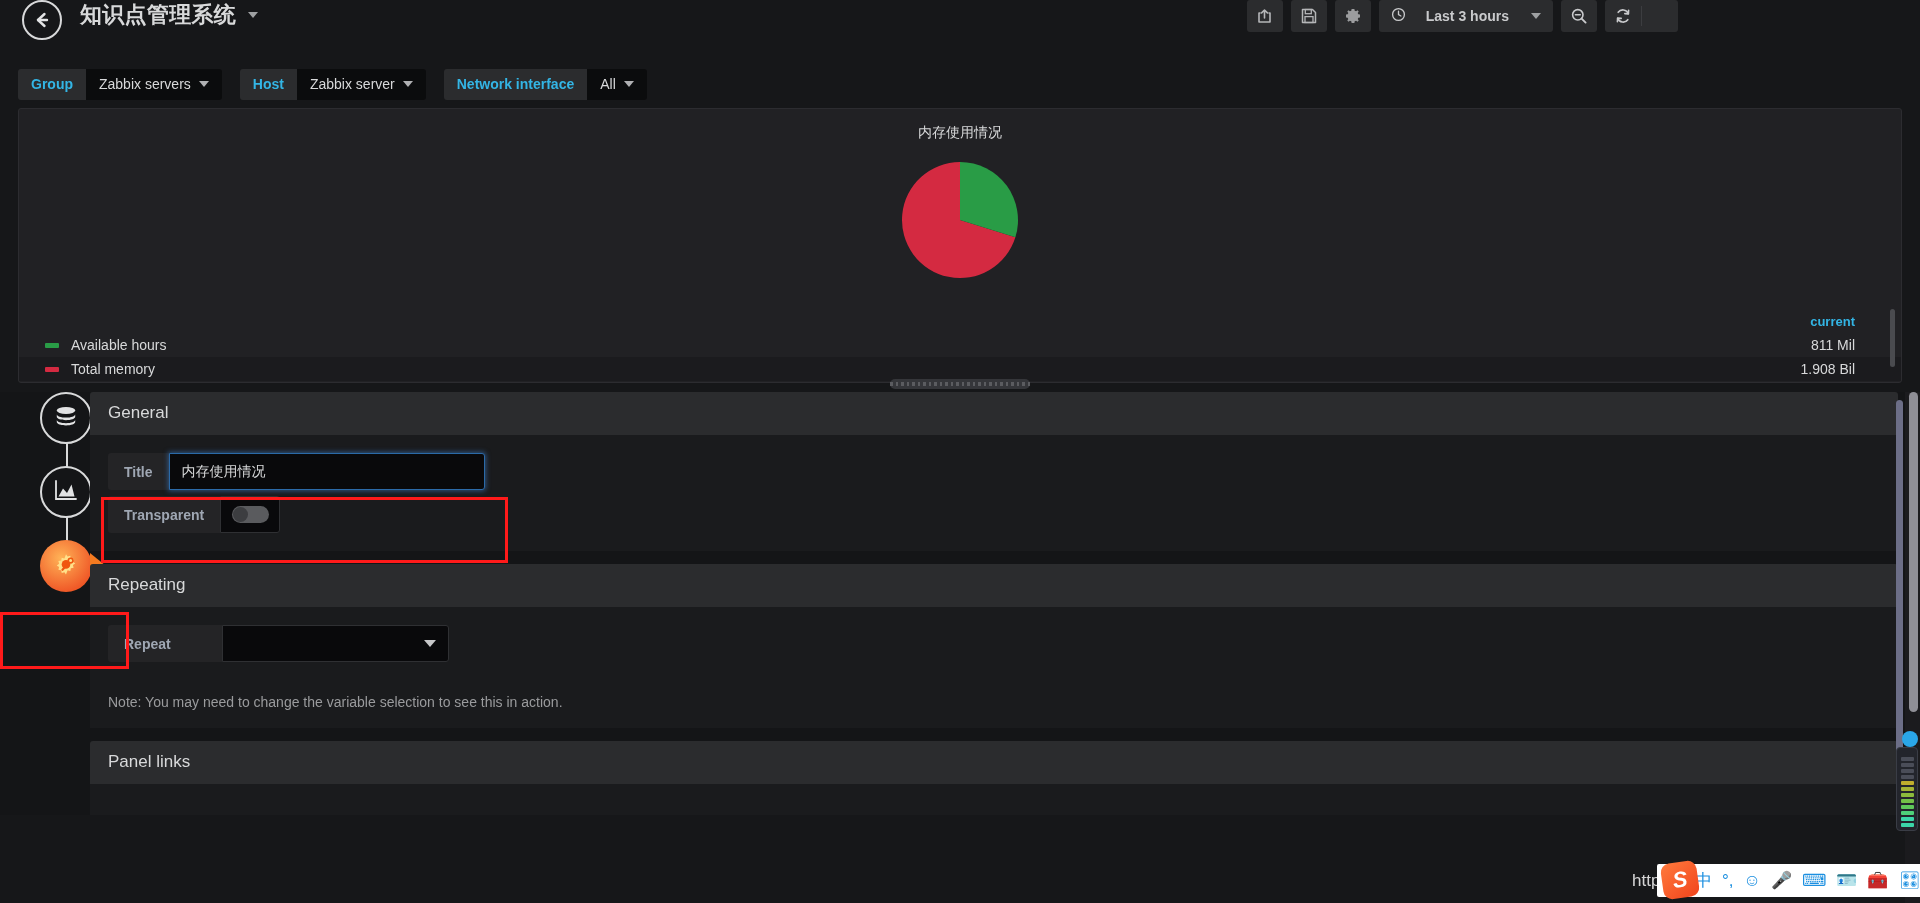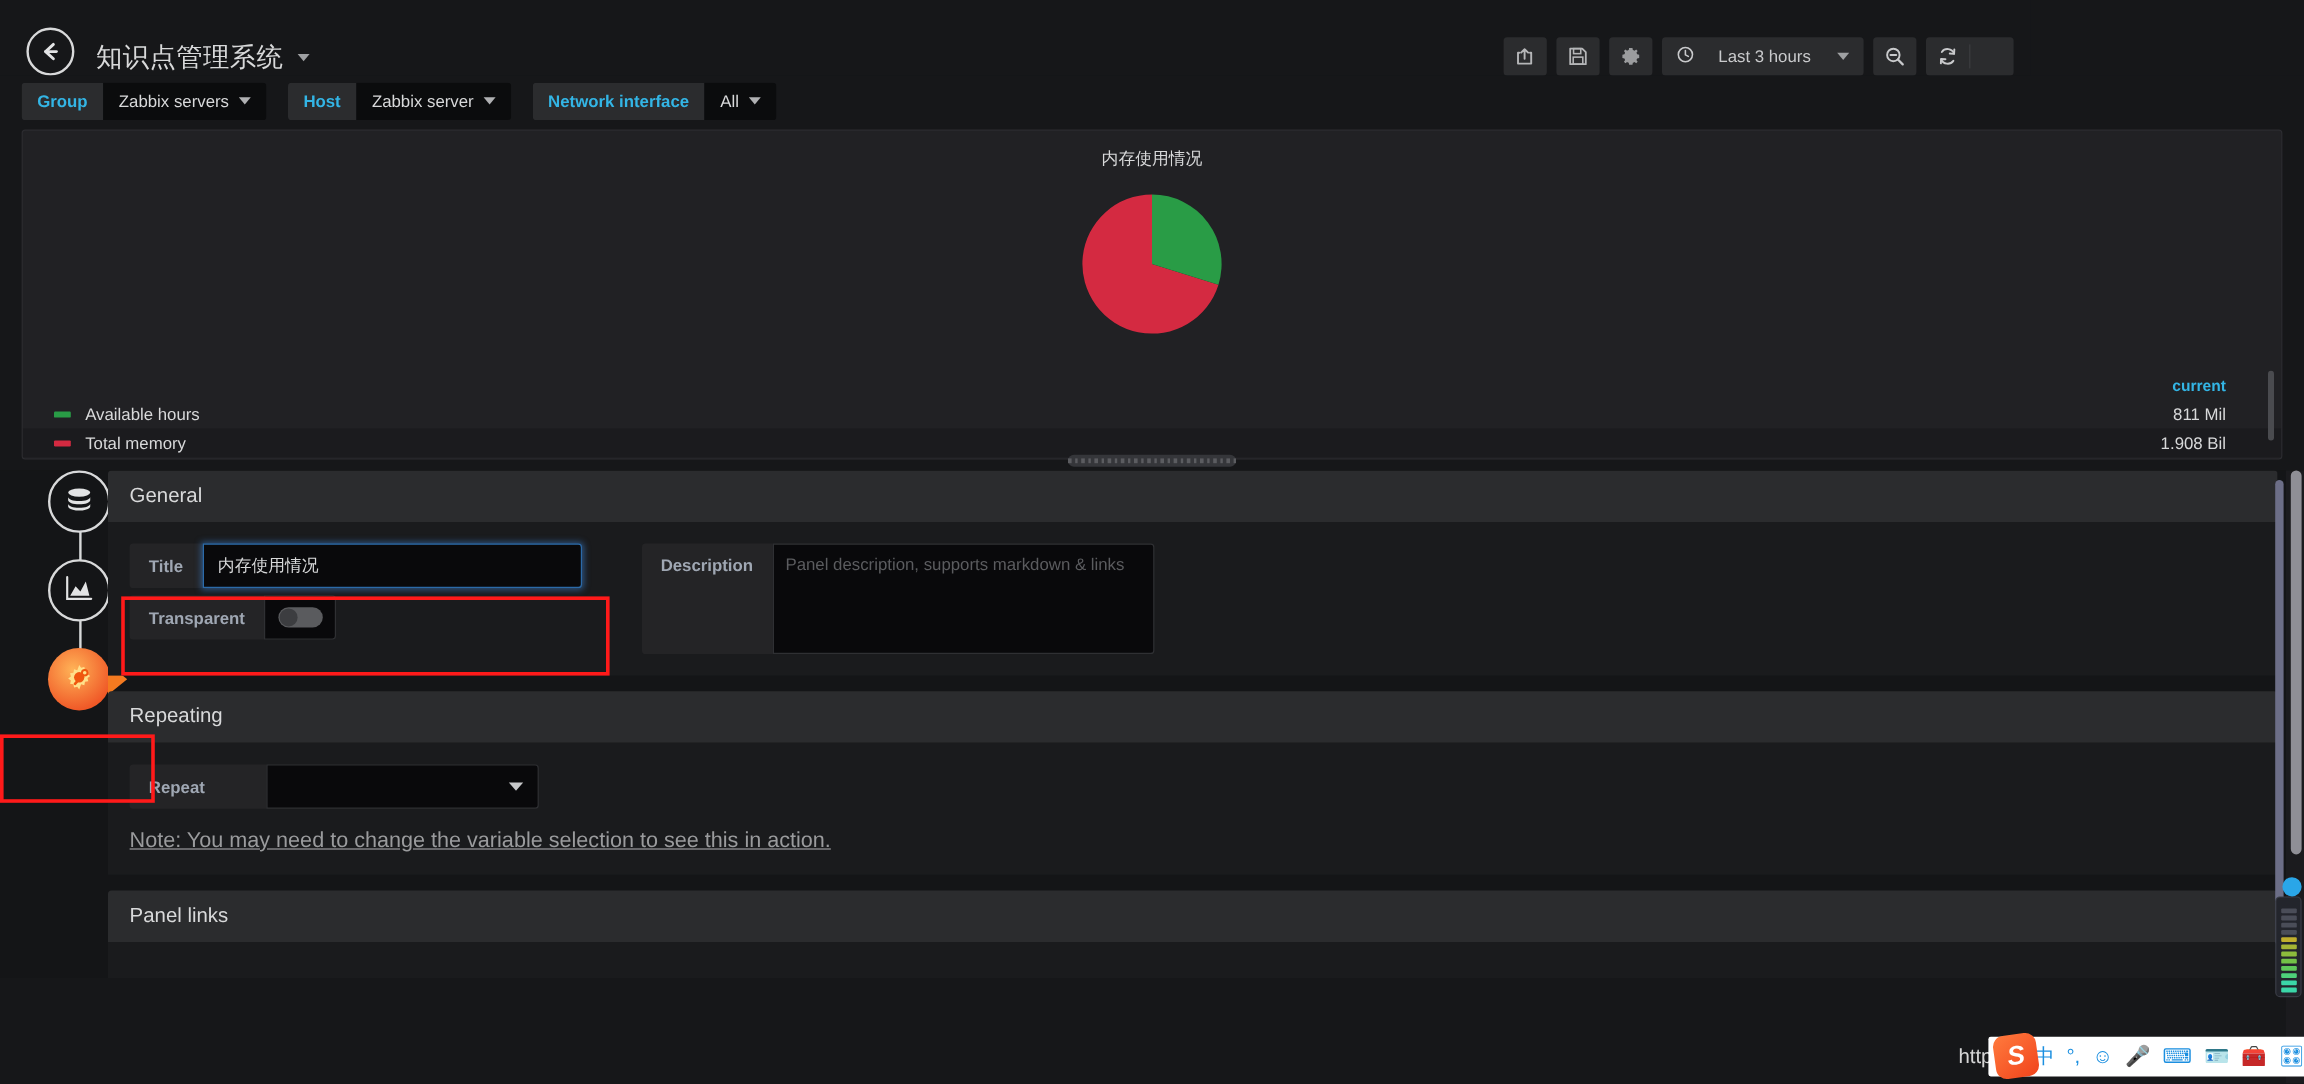--- a/index.html
+++ b/index.html
@@ -9,21 +9,21 @@
     background: #161719;
     font-family: "Liberation Sans", "DejaVu Sans", sans-serif;
     overflow: hidden;
   }
   body { position: relative; }
 
   
   .navbar {
     position: absolute; left: 0; top: 0; width: 1692px; height: 63px;
     background: #161719;
-    display: flex; align-items: flex-end;
+    display: flex; align-items: flex-start; font-weight: bold;
   }
   .back-btn {
     margin-left: 22px;
     width: 40px; height: 40px; border-radius: 50%;
     border: 2px solid #d8d9da;
     display: flex; align-items: center; justify-content: center;
     cursor: pointer;
   }
   .back-btn svg { display: block; }
   .dash-title {
@@ -210,21 +210,21 @@
     justify-content: center; cursor: pointer;
   }
   .toggle {
     width: 37px; height: 17px; border-radius: 9px; background: #5a5b5e;
     position: relative;
   }
   .toggle .knob {
     position: absolute; left: 1px; top: 1px;
     width: 15px; height: 15px; border-radius: 50%; background: #3c3d40;
   }
-  .note { color: #9a9b9d; font-size: 18px; margin-top: 16px; text-decoration: underline; }
+  .note { color: #9a9b9d; font-size: 14px; margin-top: 32px; }
 
   .section { margin-bottom: 13px; }
 
   .create-link-btn {
     margin-top: 16px;
     background: #2b2c2e; color: #d8d9da; font-size: 15px;
     border: none; border-radius: 3px; height: 36px; padding: 0 16px;
     display: inline-flex; align-items: center; gap: 25px; cursor: pointer;
     font-family: "Liberation Sans", "DejaVu Sans", sans-serif;
   }
@@ -503,24 +503,20 @@
             <div class="gf-form" style="margin-top:6px">
               <div class="gf-label">Transparent</div>
               <div class="toggle-wrap">
                 <div class="toggle">
                   <div class="knob"></div>
                 </div>
               </div>
             </div>
           </div>
 
-          <div class="gf-form">
-            <div class="gf-label" style="height:92px; align-items:flex-start; padding-top:10px">Description</div>
-            <textarea class="gf-textarea" placeholder="Panel description, supports markdown &amp; links" style=""></textarea>
-          </div>
         </div>
       </div>
     </div>
 
     <div class="section">
       <div class="sec-header">Repeating</div>
       <div class="sec-body">
         <div class="gf-form">
           <div class="gf-label" style="min-width:114px">Repeat</div>
           <div class="gf-select">

